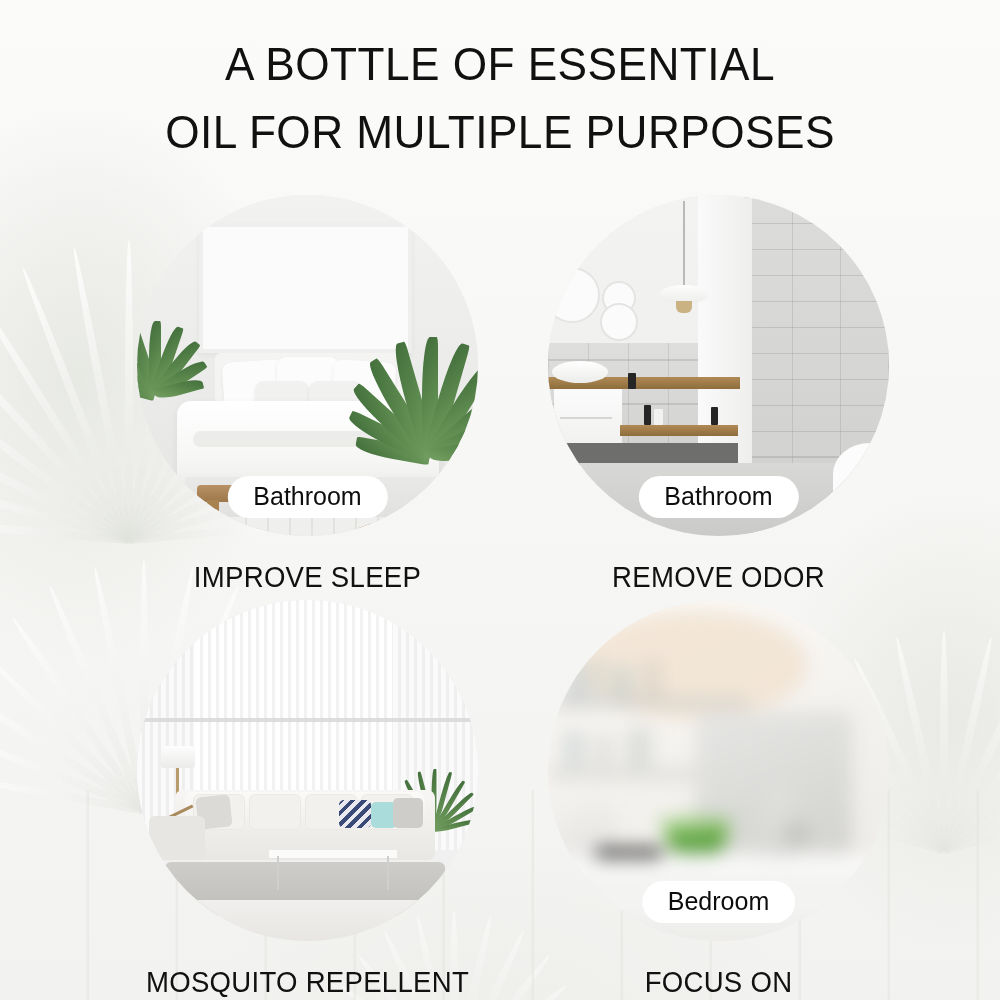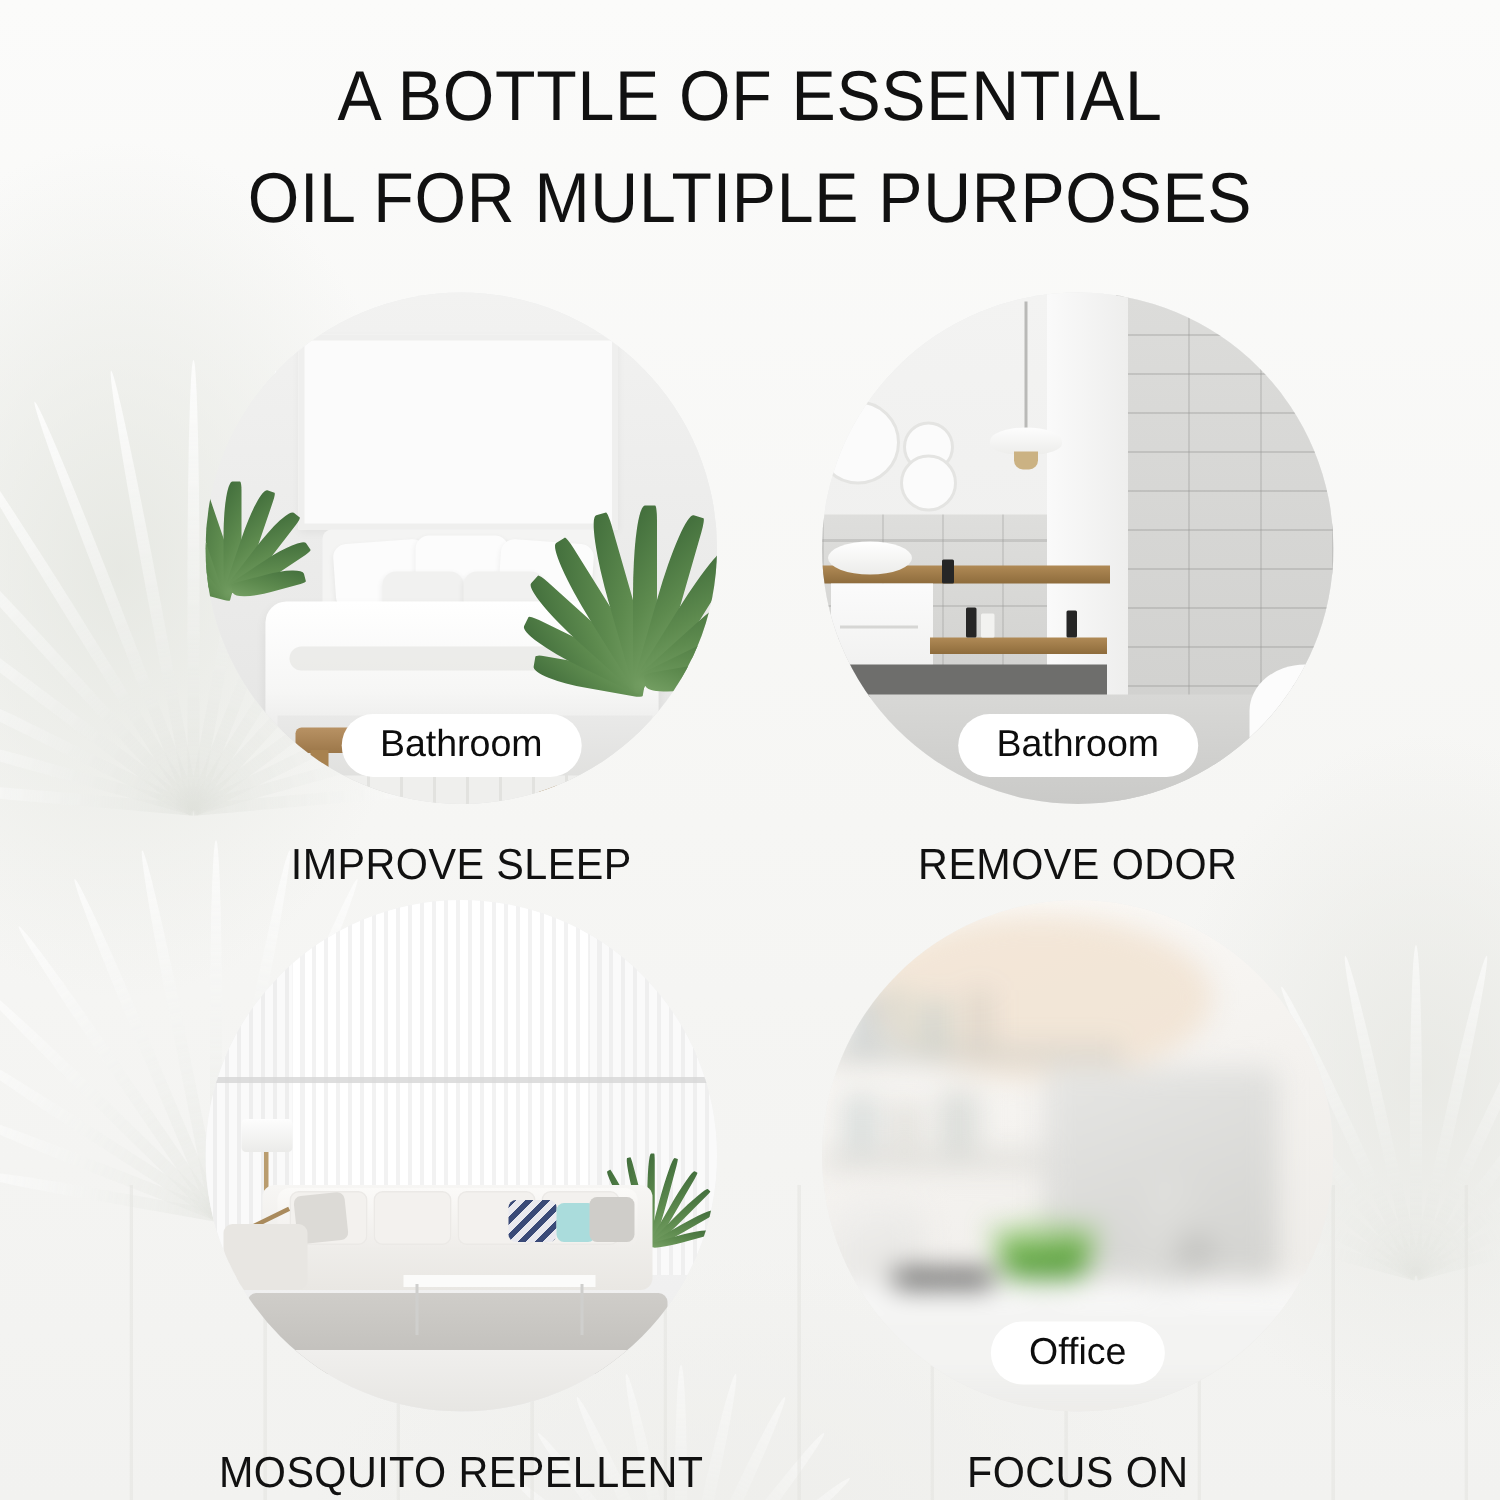--- a/index.html
+++ b/index.html
@@ -490,20 +490,20 @@
                 <div class="blade" style="left: 23.8px; height: 27.7438px; transform: rotate(5deg);"></div>
                 <div class="blade" style="left: 27.2px; height: 36.9009px; transform: rotate(10deg);"></div>
                 <div class="blade" style="left: 30.6px; height: 35.7157px; transform: rotate(15deg);"></div>
                 <div class="blade" style="left: 34px; height: 29.563px; transform: rotate(20deg);"></div>
                 <div class="blade" style="left: 37.4px; height: 39.7619px; transform: rotate(25deg);"></div>
                 <div class="blade" style="left: 40.8px; height: 23.9396px; transform: rotate(30deg);"></div>
               </div>
             <div class="of-floor"></div>
           </div>
         </div>
-        <div class="pill">Office</div>
+        <div class="pill">Bedroom</div>
       </div>
       <div class="caption">FOCUS ON</div>
     </div>
 
   </div>
 
 </div>
 
 </body></html>

